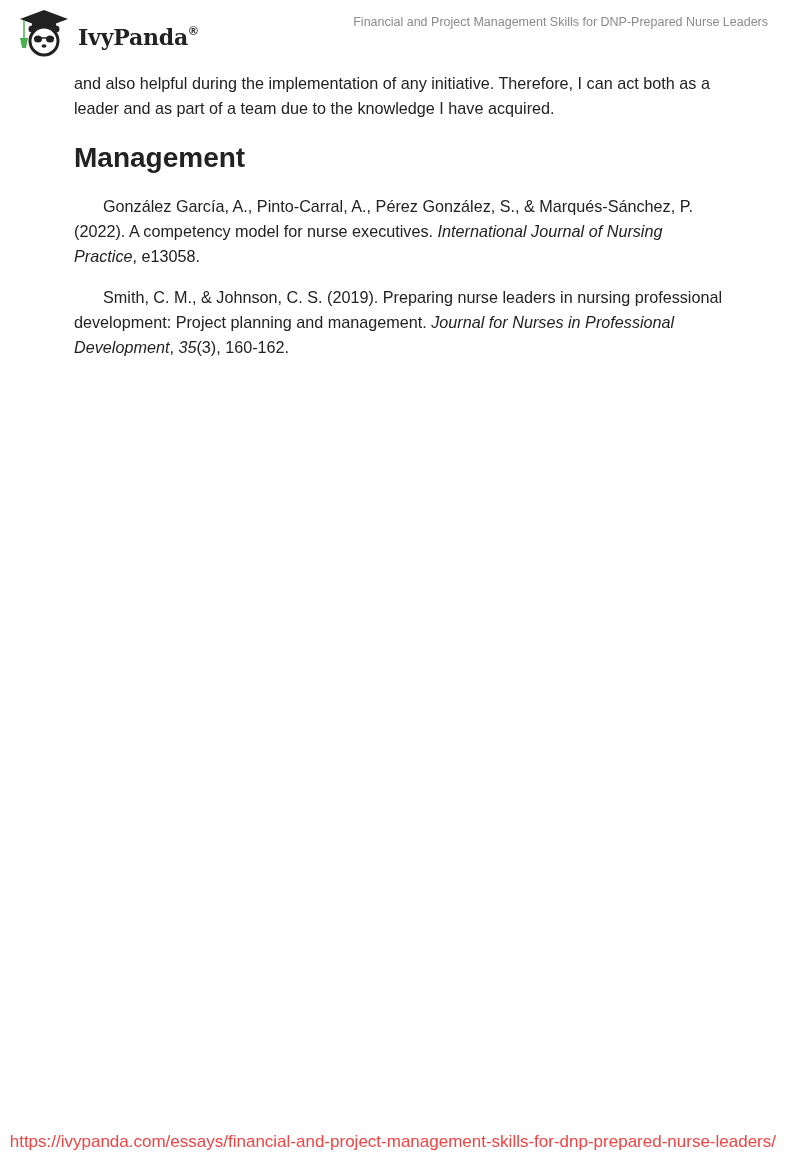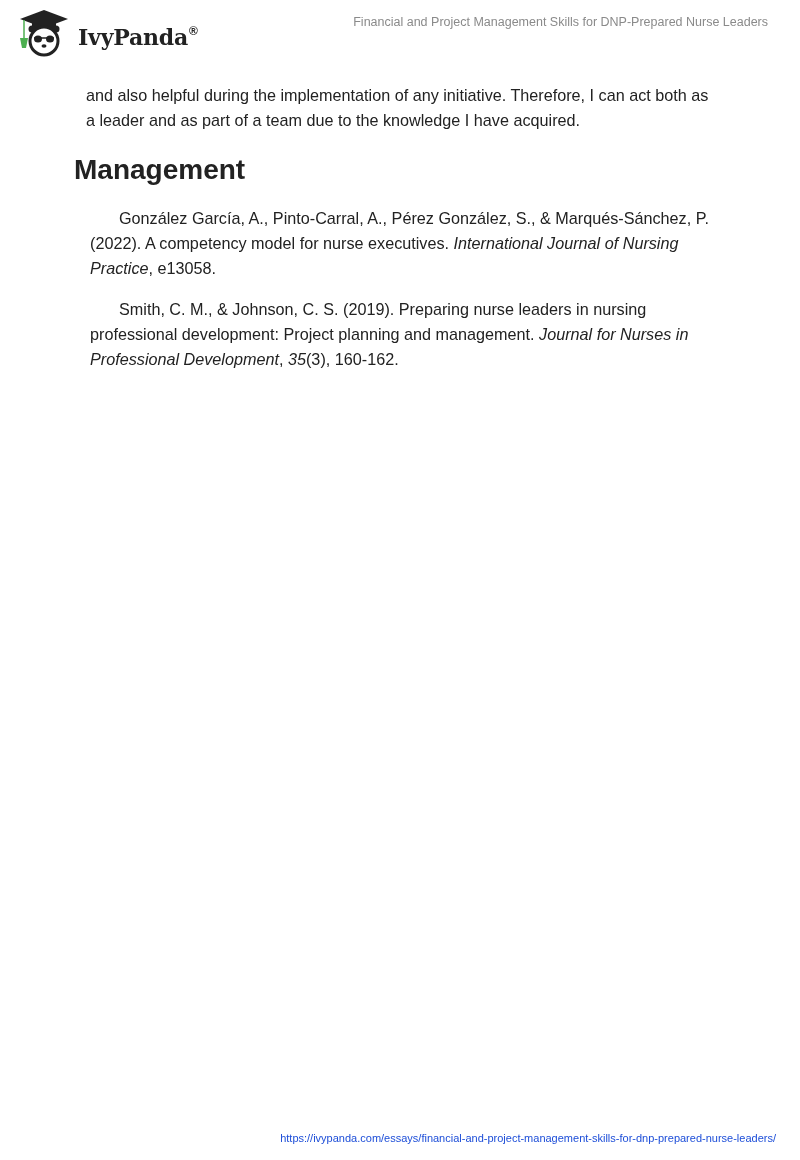--- a/index.html
+++ b/index.html
@@ -4,25 +4,25 @@
 <style>
   html, body { margin: 0; padding: 0; background: #ffffff; }
   body { width: 800px; height: 1160px; position: relative; overflow: hidden; font-family: "Liberation Sans", sans-serif; color: #222222; }
   .header { position: absolute; left: 0; top: 0; width: 800px; height: 60px; }
   .logo { position: absolute; left: 16px; top: 8px; display: flex; align-items: center; justify-content: center; }
   .logo svg { width: 56px; height: 50px; }
   .logo-text { font-family: "DejaVu Serif", serif; font-weight: bold; font-size: 22px; color: #222; margin-left: 6px; margin-top: 8px; letter-spacing: -0.2px; }
   .logo-text sup { font-size: 12px; font-family: "Liberation Sans", sans-serif; vertical-align: 10px; margin-left: 1px; }
   .doc-title { position: absolute; right: 32px; top: 15px; font-size: 12.5px; color: #8a8a8a; }
   .content { position: absolute; left: 74px; top: 71px; width: 650px; }
-  .p { font-size: 16.2px; line-height: 25px; margin: 12px; }
+  .p { font-size: 16.2px; line-height: 25px; margin: 0; }
   h1 { font-size: 28px; font-weight: bold; margin: 20px 0 19px 0; line-height: 34px; color: #222; }
-  .ref { font-size: 16.2px; line-height: 25px; margin: 0 0 16px 16px; text-indent: 29px; }
+  .ref { font-size: 16.2px; line-height: 25px; margin: 0 0 16px 0; text-indent: 29px; }
   .ref i { font-style: italic; }
-  .footer-url { position: absolute; right: 24px; top: 1132px; font-size: 11px; color: #1d4ed8; }
+  .footer-url { position: absolute; right: 24px; top: 1132px; font-size: 17px; color: #ef4444; }
 </style>
 </head>
 <body>
 
 <div class="header">
   <div class="logo">
     <svg viewBox="0 0 56 50">
 
       <polygon points="28,2 52,11 28,20 4,11" fill="#222"></polygon>
       <rect x="16" y="13" width="24" height="8" fill="#222"></rect>

